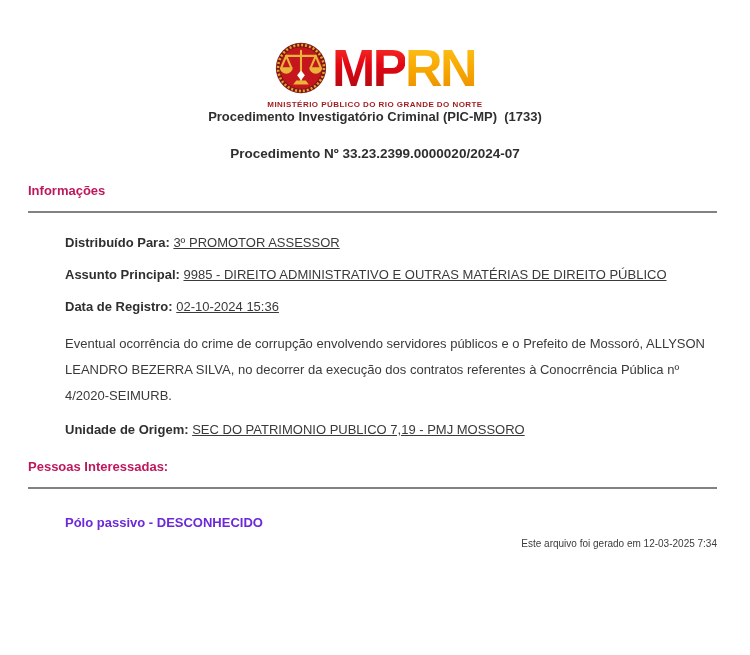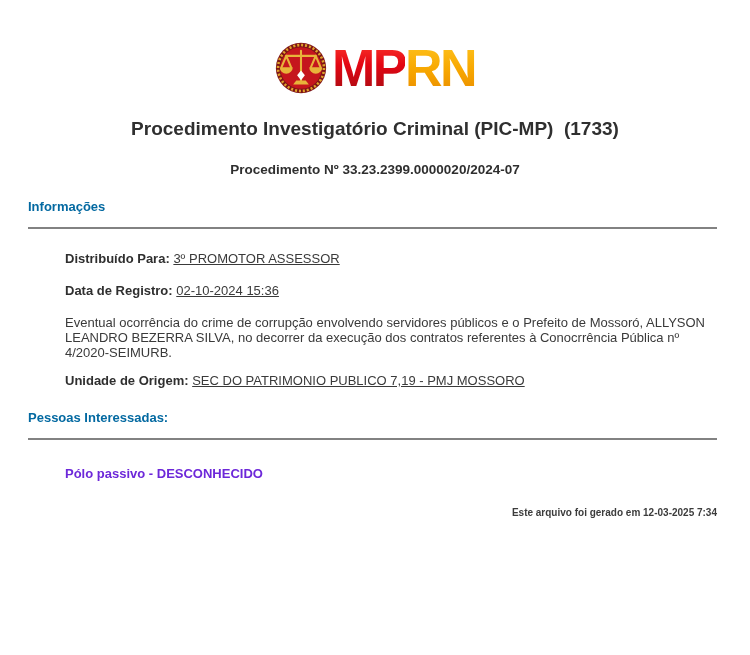--- a/index.html
+++ b/index.html
@@ -37,78 +37,76 @@
   .tagline {
     margin-top: 2px;
     font-size: 8px;
     font-weight: bold;
     letter-spacing: 0.45px;
     color: #9e1b1e;
   }
 
   
   .doc-title {
-    margin-top: 20px;
     text-align: center;
     font-weight: bold;
-    font-size: 19px;
+    font-size: 13px;
     white-space: pre-wrap;
     color: #2f2f2f;
   }
   .doc-number {
     margin-top: 22px;
     text-align: center;
     font-weight: bold;
     font-size: 13.5px;
     color: #2f2f2f;
   }
 
   .section-heading {
     margin: 22px 0 0 28px;
     font-weight: bold;
     font-size: 13px;
-    color: #0369a1;
+    color: #be185d;
   }
   .rule {
     border: none;
     border-top: 2px solid #828282;
     margin: 13px 33px 0 28px;
     height: 0;
   }
 
   
   .fields {
     margin: 22px 38px 0 65px;
     font-size: 13px;
     line-height: 15px;
   }
   .field { margin-bottom: 17px; }
   .field-label { font-weight: bold; color: #2f2f2f; margin-top: 40px; }
   .field-value { color: #3a3a3a; text-decoration: underline; }
   .objeto-block { margin-bottom: 13px; }
   .objeto-text {
     margin-top: 7px;
-    line-height: 15px;
+    line-height: 26px;
     max-width: 652px;
     color: #3a3a3a;
   }
 
   .interested-item {
     margin: 26px 38px 0 65px;
     font-size: 13px;
     font-weight: bold;
     color: #6d28d9;
   }
 
   .footer {
-    margin: 26px 33px 0 0;
+    margin: 8px 33px 0 0;
     text-align: right;
     font-size: 10px;
     color: #3c3c3c;
-    font-weight: bold;
   }
 </style>
 </head>
 <body>
 
 <div class="logo-area">
   <div class="logo-row">
     <svg class="emblem" viewBox="0 0 60 60" aria-hidden="true">
       <circle cx="30" cy="30" r="29" fill="#7e1416"></circle>
       <circle cx="30" cy="30" r="26.5" fill="none" stroke="#e0a22b" stroke-width="3" stroke-dasharray="2.4 2.2"></circle>
@@ -119,35 +117,40 @@
         <path d="M13 16 L7.5 29 M13 16 L18.5 29"></path>
         <path d="M47 16 L41.5 29 M47 16 L52.5 29"></path>
       </g>
       <path d="M5.5 29 h15 a7.5 7.5 0 0 1 -15 0 z" fill="#e8b43a"></path>
       <path d="M39.5 29 h15 a7.5 7.5 0 0 1 -15 0 z" fill="#e8b43a"></path>
       <path d="M21 49 h18 l-3.5 -4.5 h-11 z" fill="#e8b43a"></path>
       <path d="M30 33 l4.5 5.5 -4.5 5.5 -4.5 -5.5 z" fill="#ffffff"></path>
     </svg>
     <div class="wordmark"><span class="mp">MP</span><span class="rn">RN</span></div>
   </div>
+  <div class="tagline">MINISTÉRIO PÚBLICO DO RIO GRANDE DO NORTE</div>
 </div>
 
 <div class="doc-title">Procedimento Investigatório Criminal (PIC-MP)  (1733)</div>
 <div class="doc-number">Procedimento Nº 33.23.2399.0000020/2024-07</div>
 
 <div class="section-heading">Informações</div>
 <hr class="rule">
 
 <div class="fields">
 
   <div class="field">
     <span class="field-label">Distribuído Para:</span>
     <span class="field-value">3º PROMOTOR ASSESSOR</span>
   </div>
 
+  <div class="field">
+    <span class="field-label">Assunto Principal:</span>
+    <span class="field-value">9985 - DIREITO ADMINISTRATIVO E OUTRAS MATÉRIAS DE DIREITO PÚBLICO</span>
+  </div>
 
   <div class="field">
     <span class="field-label">Data de Registro:</span>
     <span class="field-value">02-10-2024 15:36</span>
   </div>
 
 
   <div class="field objeto-block">
     <div class="objeto-text">Eventual ocorrência do crime de corrupção envolvendo servidores públicos e o Prefeito de Mossoró, ALLYSON LEANDRO BEZERRA SILVA, no decorrer da execução dos contratos referentes à Conocrrência Pública nº 4/2020-SEIMURB.</div>
   </div>

